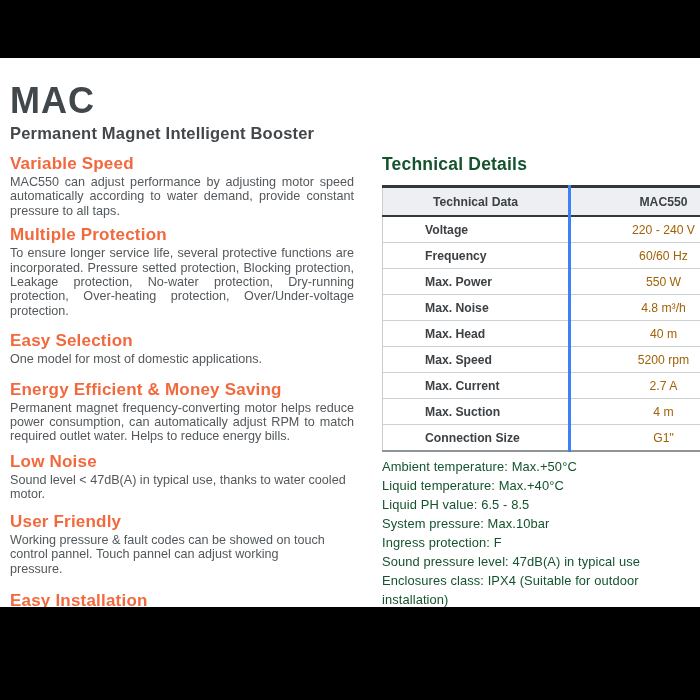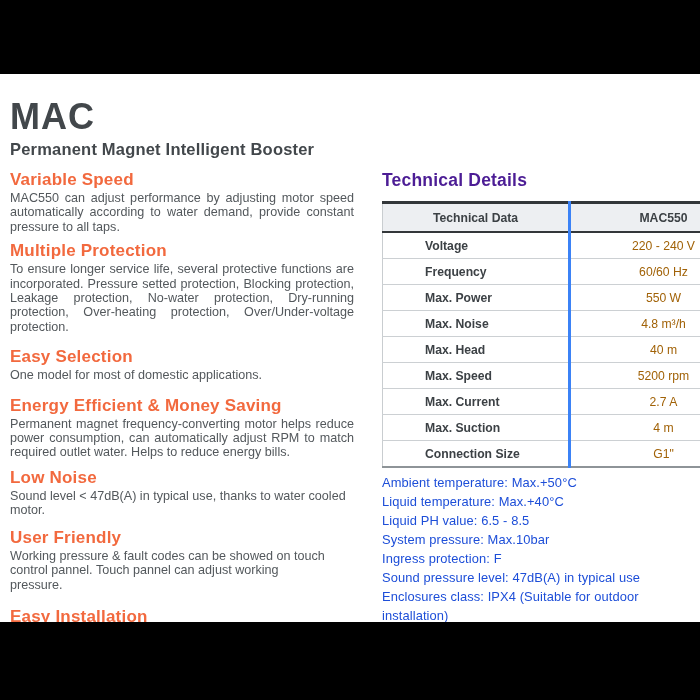--- a/index.html
+++ b/index.html
@@ -3,55 +3,55 @@
 <meta charset="utf-8">
 <style>
   html,body{margin:0;padding:0;}
   body{
     width:700px;height:700px;position:relative;background:#000;
     font-family:"Liberation Sans", sans-serif;overflow:hidden;
   }
   .letterbox{position:absolute;left:0;width:700px;background:#000;}
   .letterbox.top{top:0;height:73px;}
   .letterbox.bottom{top:622px;height:78px;}
-  .sheet{position:absolute;top:74px;left:0;width:700px;height:549px;background:#ffffff;overflow:hidden;text-decoration:underline;}
+  .sheet{position:absolute;top:58px;left:0;width:700px;height:549px;background:#ffffff;overflow:hidden;text-decoration:underline;}
 
   
   .col-left{position:absolute;left:10px;top:25px;width:344px;}
   h1.product-title{margin:0;font-size:36px;line-height:36px;font-weight:900;color:#42474b;letter-spacing:1px;}
   .subtitle{margin-top:5px;font-size:16.5px;font-weight:700;color:#42474b;letter-spacing:0.2px;}
   .sec h3{margin:0;font-size:17px;line-height:19px;font-weight:700;color:#f2693e;letter-spacing:0.2px;}
   .sec p{margin:2px 0 0 0;font-size:12.6px;line-height:14.4px;color:#53585c;text-align:justify;}
   .sec.s1{margin-top:11px;}
   .sec.s2{margin-top:7px;}
   .sec.s3{margin-top:13px;}
   .sec.s4{margin-top:13px;}
   .sec.s5{margin-top:8px;}
   .sec.s6{margin-top:10px;}
   .sec.s7{margin-top:15px;}
   .sec.s4 p,.sec.s5 p{text-align:left;}
   .sec.s6 p{text-align:left;width:324px;}
 
   
   .col-right{position:absolute;left:382px;top:97px;width:315px;}
-  h3.td-heading{margin:0;font-size:17.5px;line-height:19px;font-weight:700;color:#4c1d95;letter-spacing:0.2px;}
+  h3.td-heading{margin:0;font-size:17.5px;line-height:19px;font-weight:700;color:#14532d;letter-spacing:0.2px;}
   table.tech{
     margin-top:11px;width:375px;border-collapse:collapse;table-layout:fixed;
     border-top:3px solid #33373a;border-left:1px solid #c9cdd0;border-right:1px solid #c9cdd0;
     border-bottom:2px solid #8e9498;
   }
   table.tech th{
     background:#edeff2;border-bottom:2px solid #33373a;height:25px;
     font-size:12.2px;font-weight:700;color:#3c4145;text-align:center;
   }
   table.tech th + th, table.tech td + td{border-left:3px solid #3b82f6;}
   table.tech td{border-bottom:1px solid #ccd0d3;height:23px;font-size:12.2px;}
   td.lbl{font-weight:700;color:#3c4145;text-align:left;padding-left:42px;width:141px;}
   td.val{text-align:center;color:#a16207;font-weight:400;}
-  .notes{margin-top:5px;font-size:12.9px;line-height:19px;color:#1d4ed8;letter-spacing:0.1px;}
+  .notes{margin-top:5px;font-size:12.9px;line-height:19px;color:#14532d;letter-spacing:0.1px;}
 </style>
 </head>
 <body>
 
 <div class="letterbox top"></div>
 
 <div class="sheet">
 
   <div class="col-left">
     <h1 class="product-title">MAC</h1>

